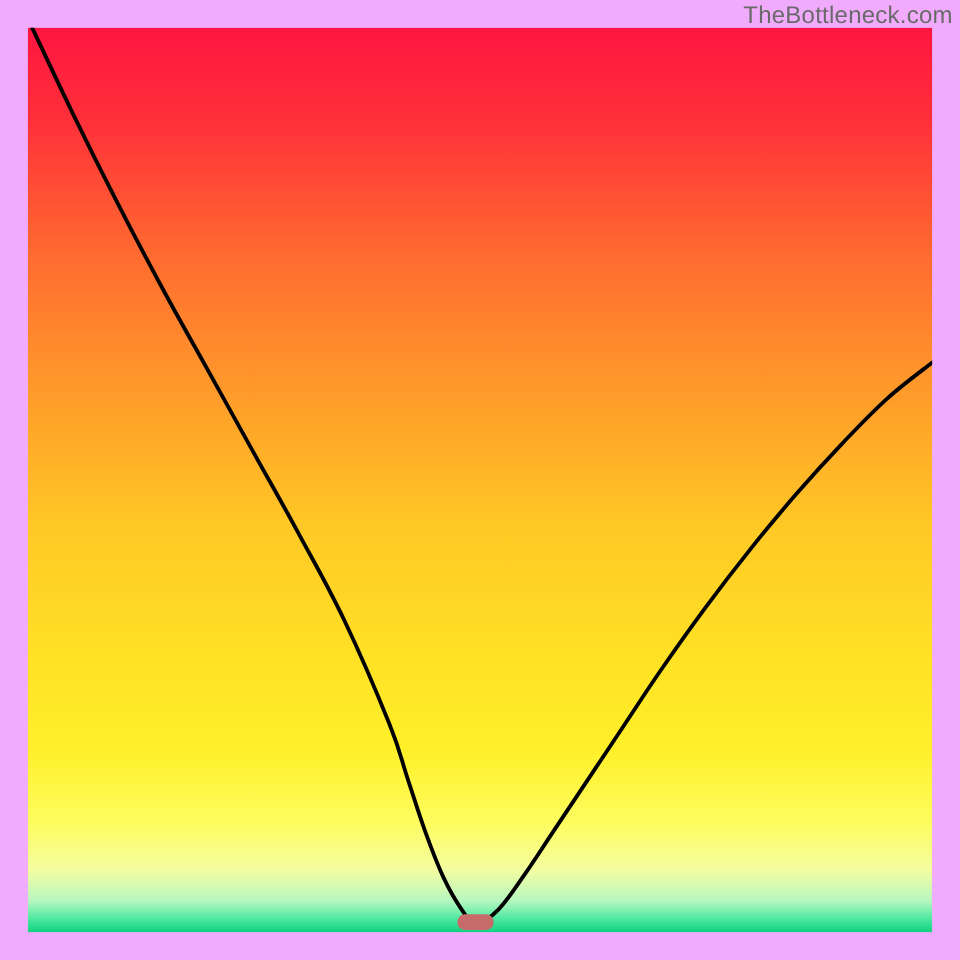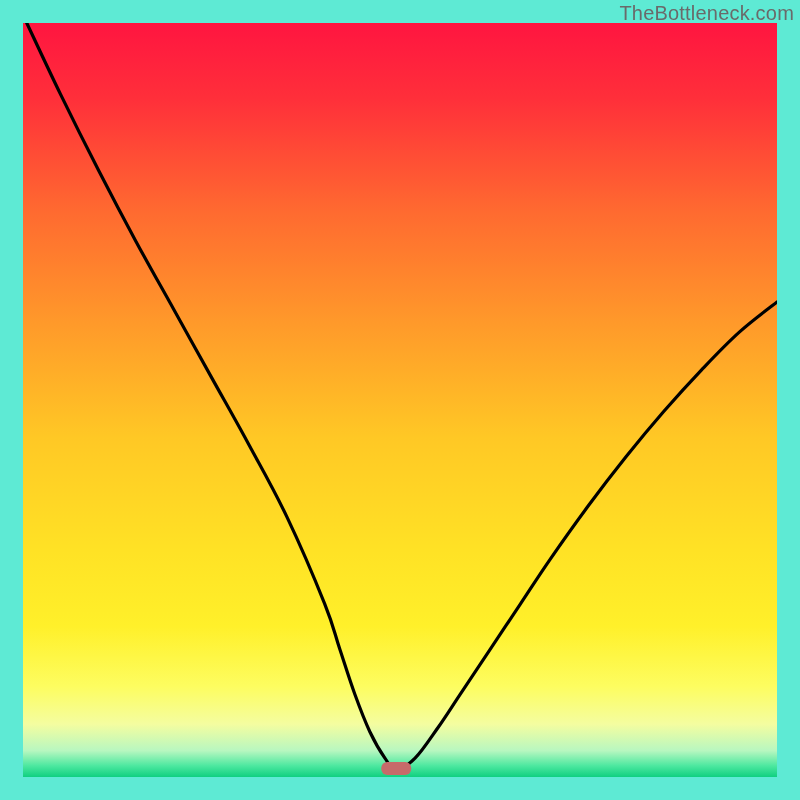--- a/index.html
+++ b/index.html
@@ -8,21 +8,21 @@
     width: 800px;
     height: 800px;
     overflow: hidden;
     background: #000;
     font-family: Arial, Helvetica, sans-serif;
   }
   .frame {
     position: relative;
     width: 800px;
     height: 800px;
-    background: #5eead4;
+    background: #f0abfc;
   }
   .plot {
     position: absolute;
     left: 23px;
     top: 23px;
     width: 754px;
     height: 754px;
     overflow: hidden;
   }
   .watermark {

